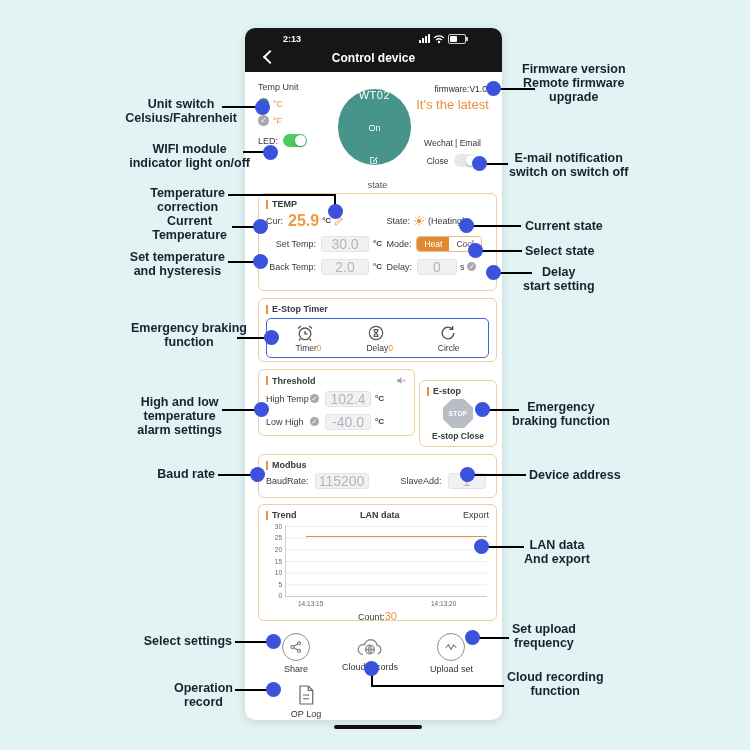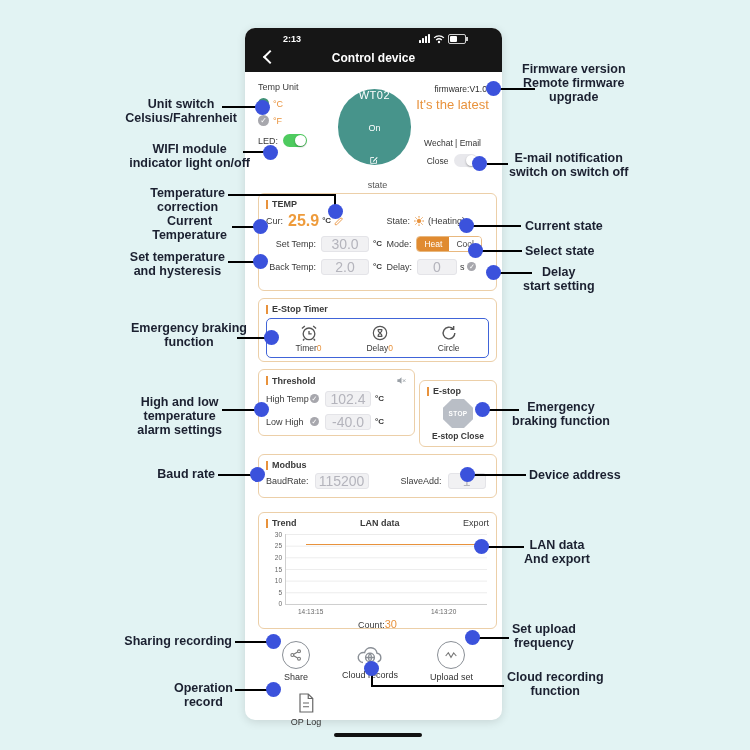--- a/index.html
+++ b/index.html
@@ -61,36 +61,36 @@
        height:14px;line-height:14px;text-align:center;cursor:text;}
   .inp.w46{width:46px;margin:0 4px 0 5px;} .inp.w40{width:38px;margin:0 3px 0 5px;} .inp.w44{width:44px;margin:0 4px 0 6px;}
   .lab-r{width:50px;text-align:right;}
   .mode-group{display:flex;border:1px solid #e8b87f;border-radius:4px;overflow:hidden;margin-left:5px;}
   .mode-btn{font-size:8.5px;height:14px;line-height:14px;padding:0 7px;cursor:pointer;}
   .mode-btn.heat{background:#e08b31;color:#fff;}
   .mode-btn.cool{background:#fff;color:#444;}
   .estoptimer-box{margin-top:7px;height:64px;}
   .blue-box{border:1.5px solid #4064d8;border-radius:5px;margin-top:4px;height:38px;
             display:flex;align-items:center;justify-content:space-around;padding:0 6px;}
-  .et-item{display:flex;flex-direction:column;align-items:center;cursor:pointer;}
+  .et-item{display:flex;flex-direction:column;cursor:pointer;}
   .et-lab{font-size:8.5px;color:#3a3a3a;}
   .et-lab b{color:#e8923c;font-weight:normal;}
   .two-col{display:flex;gap:4px;margin-top:7px;}
   .thr-box{width:157px;height:67px;}
   .thr-head{display:flex;align-items:center;}
   .thr-row{display:flex;align-items:center;height:21px;margin-top:2px;}
   .es-box{flex:1;height:67px;display:flex;flex-direction:column;align-items:center;margin-top:11px;}
   .es-box .sec-title{align-self:flex-start;}
   .octagon{width:30px;height:30px;background:#b9bec6;margin-top:3px;cursor:pointer;
            clip-path:polygon(30% 0,70% 0,100% 30%,100% 70%,70% 100%,30% 100%,0 70%,0 30%);
            display:flex;align-items:center;justify-content:center;color:#fff;font-size:6.5px;font-weight:bold;letter-spacing:.3px;}
   .es-cap{font-size:8.5px;color:#3a3a3a;margin-top:3px;font-weight:bold;}
   .modbus-box{margin-top:7px;height:44px;}
   .mb-row{display:flex;align-items:center;height:22px;}
-  .trend-box{margin-top:14px;height:117px;}
+  .trend-box{margin-top:6px;height:117px;}
   .trend-head{display:flex;align-items:center;font-size:9px;color:#3a3a3a;}
   .trend-head .mid{flex:1;text-align:center;font-weight:bold;}
   .trend-head .exp{cursor:pointer;}
   .chart-wrap{position:relative;margin-top:4px;height:84px;}
   .plot{position:absolute;left:19px;right:2px;top:2px;height:70px;border-left:1px solid #cfcfcf;border-bottom:1px solid #cfcfcf;
         background-image:linear-gradient(#ececec 1px,transparent 1px);background-size:100% 16.666%;}
   .ytick{position:absolute;left:0;width:16px;text-align:right;font-size:6.5px;color:#666;}
   .xtick{position:absolute;top:76px;font-size:6.5px;color:#666;}
   .tline{position:absolute;height:1.5px;background:#e8923c;}
   .count-row{text-align:center;font-size:9px;color:#3a3a3a;margin-top:2px;}
@@ -414,21 +414,21 @@
     <div class="co" style="right:523px;top:214px">Current
 Temperature</div>
     <div class="co" style="right:525px;top:250px">Set temperature
 and hysteresis</div>
     <div class="co" style="right:503px;top:321px">Emergency braking
 function</div>
     <div class="co" style="right:528px;top:395px">High and low
 temperature
 alarm settings</div>
     <div class="co" style="right:535px;top:467px">Baud rate</div>
-    <div class="co" style="right:518px;top:634px">Sharing recording</div>
+    <div class="co" style="right:518px;top:634px">Select settings</div>
     <div class="co" style="right:517px;top:681px">Operation
 record</div>
 
     <div class="co" style="left:522px;top:62px">Firmware version
 Remote firmware
 upgrade</div>
     <div class="co" style="left:509px;top:151px">E-mail notification
 switch on switch off</div>
     <div class="co" style="left:525px;top:219px">Current state</div>
     <div class="co" style="left:525px;top:244px">Select state</div>

